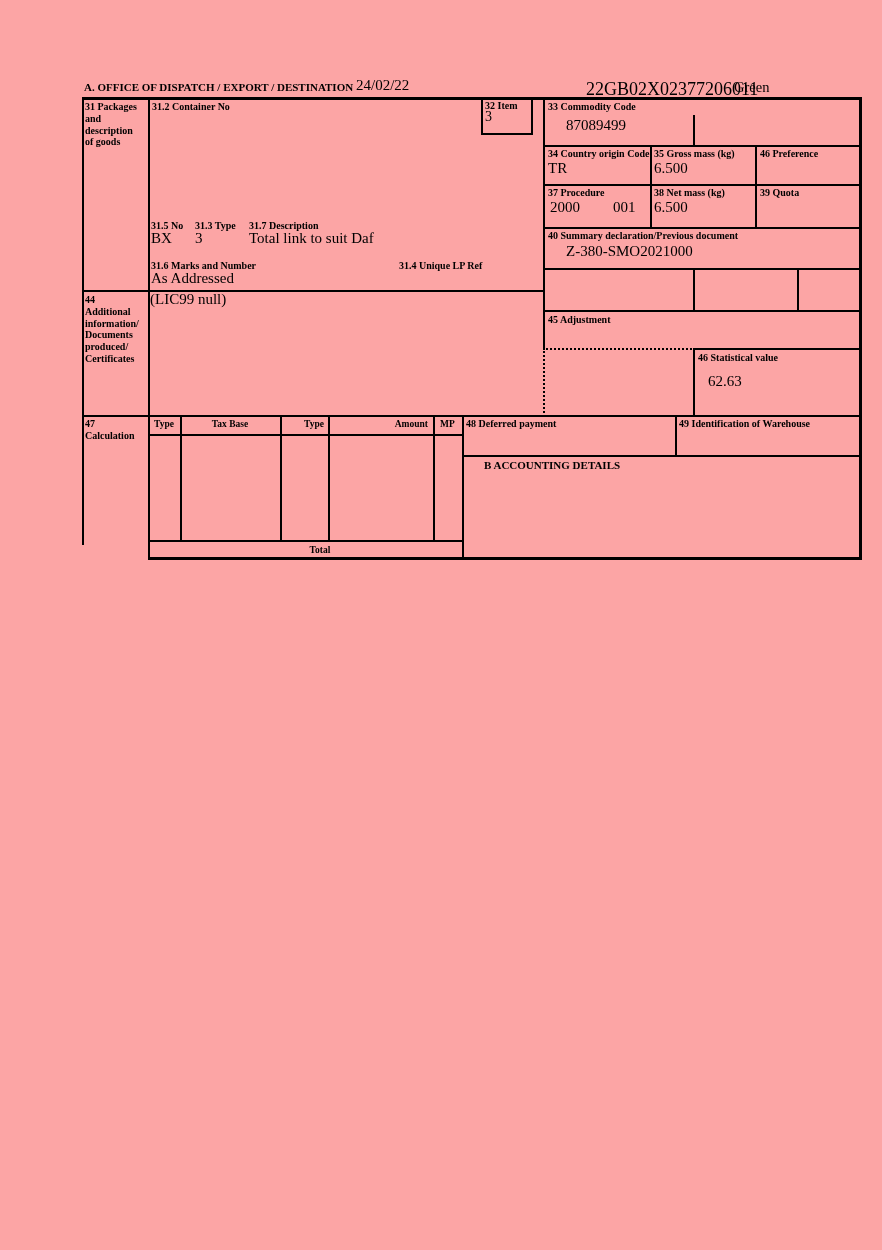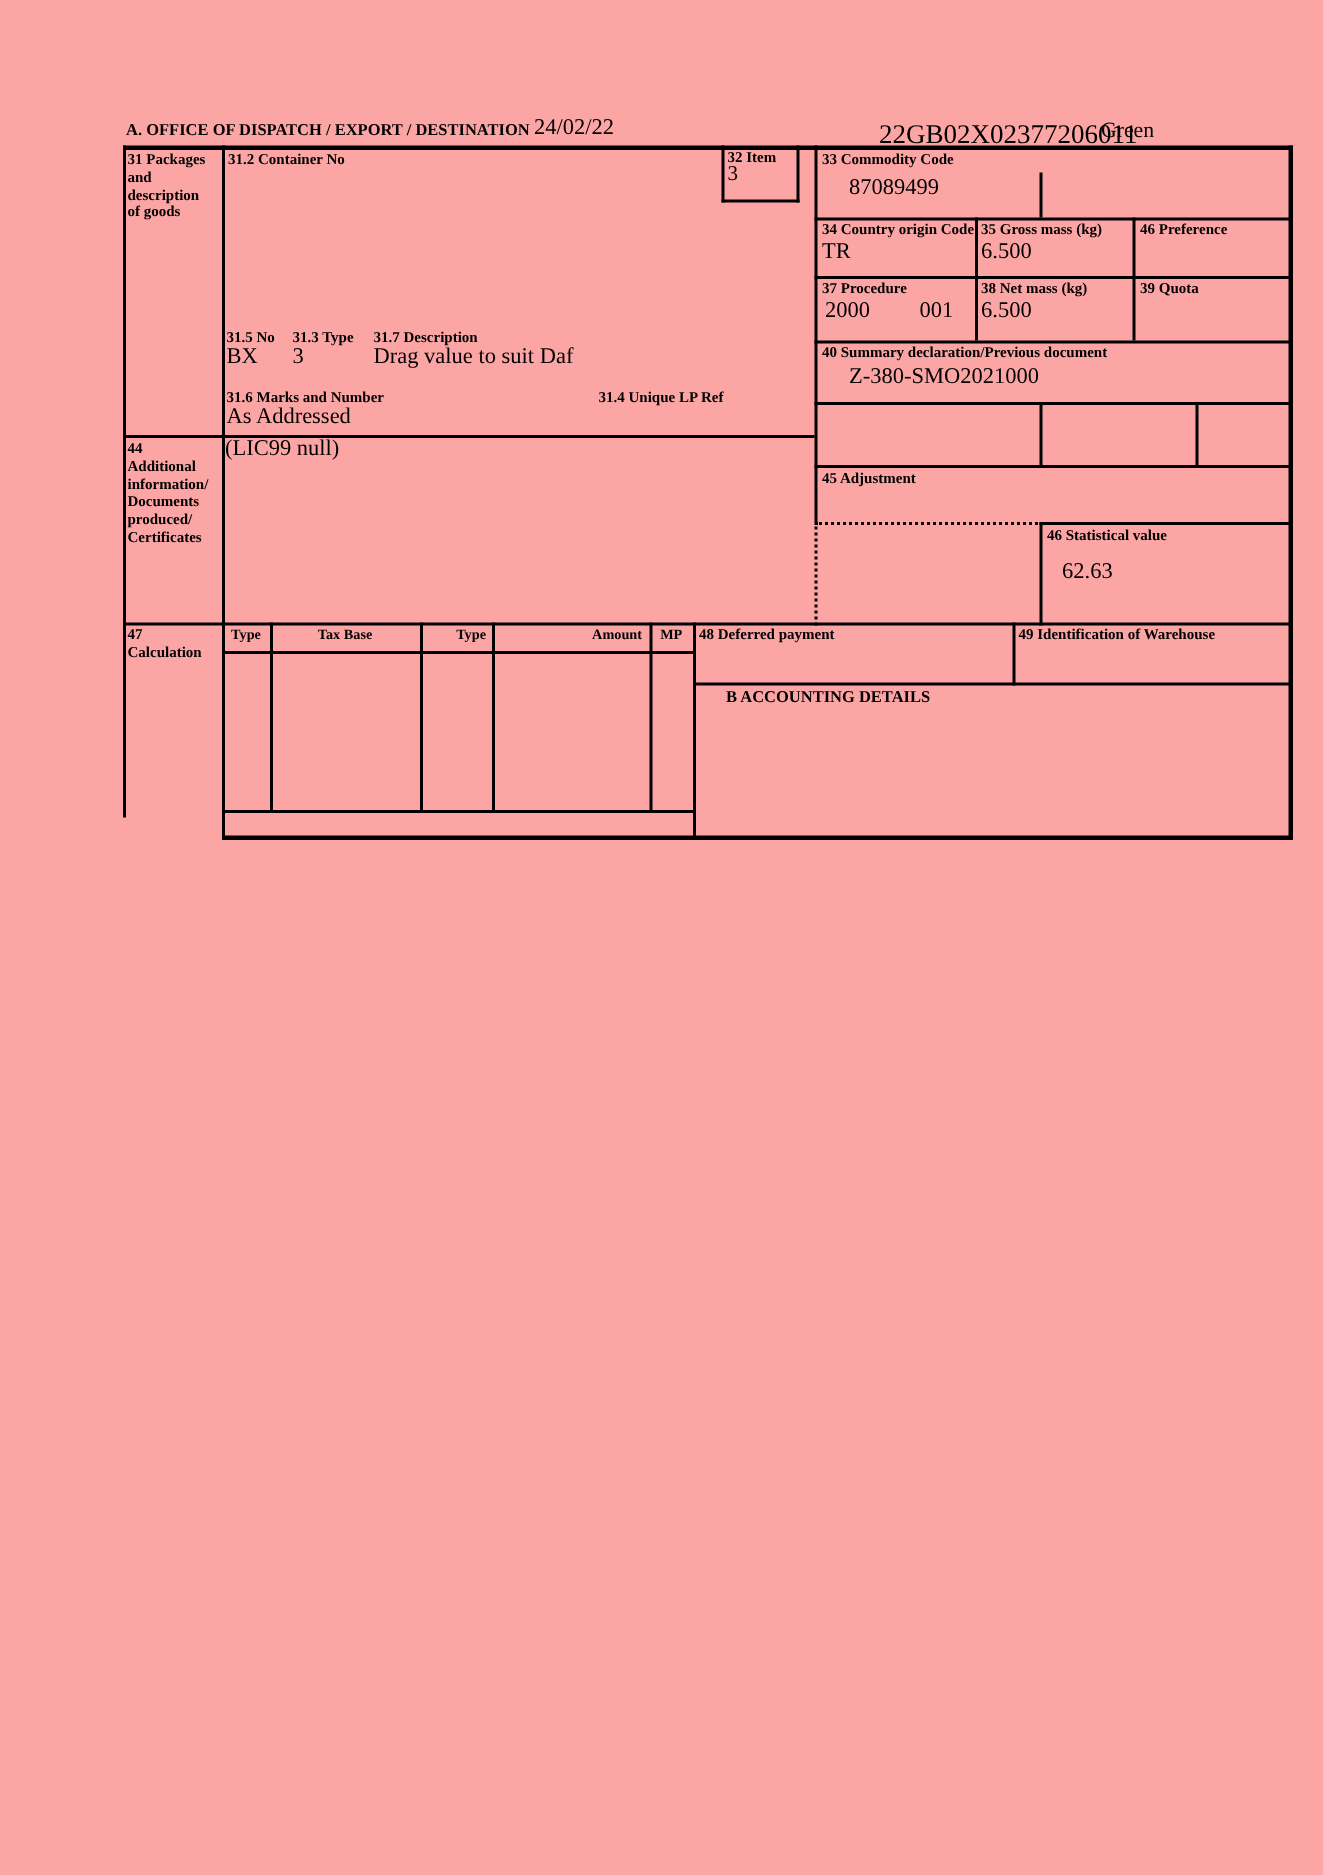--- a/index.html
+++ b/index.html
@@ -98,21 +98,21 @@
     <div class="t lbl" style="left:678px;top:90px;">39 Quota</div>
 
     <div class="t lbl" style="left:466px;top:133px;">40 Summary declaration/Previous document</div>
     <div class="t val big" style="left:484px;top:146px;">Z-380-SMO2021000</div>
 
     <div class="t lbl" style="left:69px;top:123px;">31.5 No</div>
     <div class="t lbl" style="left:113px;top:123px;">31.3 Type</div>
     <div class="t lbl" style="left:167px;top:123px;">31.7 Description</div>
     <div class="t val big" style="left:69px;top:133px;">BX</div>
     <div class="t val big" style="left:113px;top:133px;">3</div>
-    <div class="t val big" style="left:167px;top:133px;">Drag value to suit Daf</div>
+    <div class="t val big" style="left:167px;top:133px;">Total link to suit Daf</div>
 
     <div class="t lbl" style="left:69px;top:163px;">31.6 Marks and Number</div>
     <div class="t lbl" style="left:317px;top:163px;">31.4 Unique LP Ref</div>
     <div class="t val big" style="left:69px;top:173px;">As Addressed</div>
 
     <div class="t lbl wrap" style="left:3px;top:197px;width:54px;">44 Additional information/ Documents produced/ Certificates</div>
     <div class="t val big" style="left:68px;top:194px;text-align:right;">(LIC99 null)</div>
 
     <div class="t lbl" style="left:466px;top:217px;">45 Adjustment</div>
 
@@ -125,15 +125,16 @@
     <div class="cell" style="left:98px;top:319px;width:100px;text-align:center;">Tax Base</div>
     <div class="cell" style="left:198px;top:319px;width:44px;text-align:right;">Type</div>
     <div class="cell" style="left:246px;top:319px;width:100px;text-align:right;">Amount</div>
     <div class="cell" style="left:351px;top:319px;width:29px;text-align:center;">MP</div>
 
     <div class="t lbl" style="left:384px;top:321px;">48 Deferred payment</div>
     <div class="t lbl" style="left:597px;top:321px;">49 Identification of Warehouse</div>
 
     <div class="t hdr" style="left:384px;top:362px;margin-left:18px;">B ACCOUNTING DETAILS</div>
 
+    <div class="cell" style="left:66px;top:445px;width:314px;text-align:center;text-indent:30px;">Total</div>
   </div>
 
 </div>
 
 </body></html>

